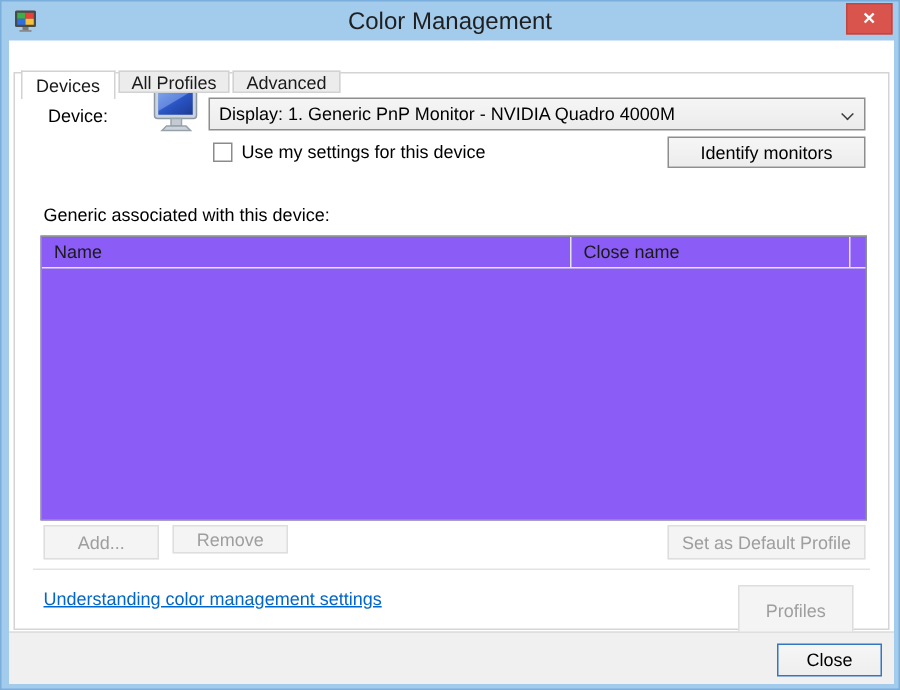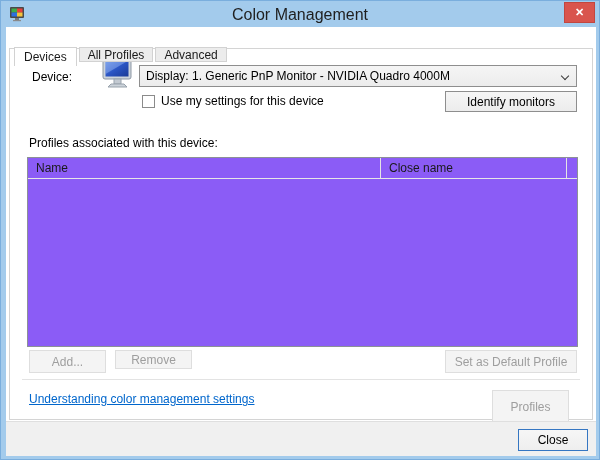--- a/index.html
+++ b/index.html
@@ -137,21 +137,21 @@
       <div class="combo">
         <span>Display: 1. Generic PnP Monitor - NVIDIA Quadro 4000M</span>
         <span class="chevron"></span>
       </div>
 
       <div class="checkbox"></div>
       <div class="checkbox-label">Use my settings for this device</div>
 
       <div class="btn" id="identify-btn">Identify monitors</div>
 
-      <div class="profiles-label">Profiles associated with this device:</div>
+      <div class="profiles-label">Generic associated with this device:</div>
 
       <div class="list">
         <div class="list-header">
           <div class="hcell name">Name</div>
           <div class="hcell file">Close name</div>
           <div class="hcell stub"></div>
         </div>
         <div></div>
       </div>
 

